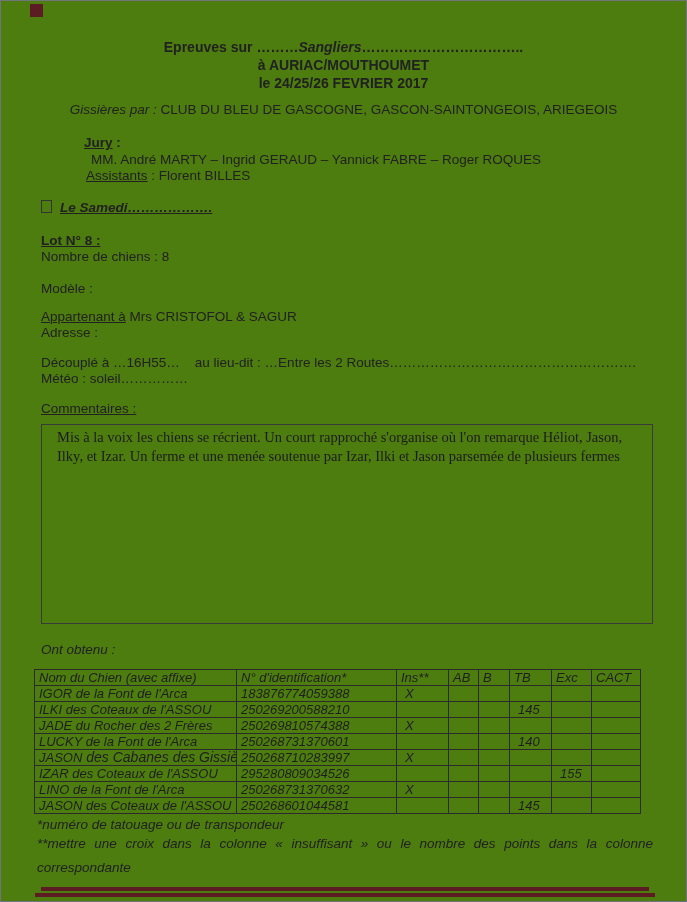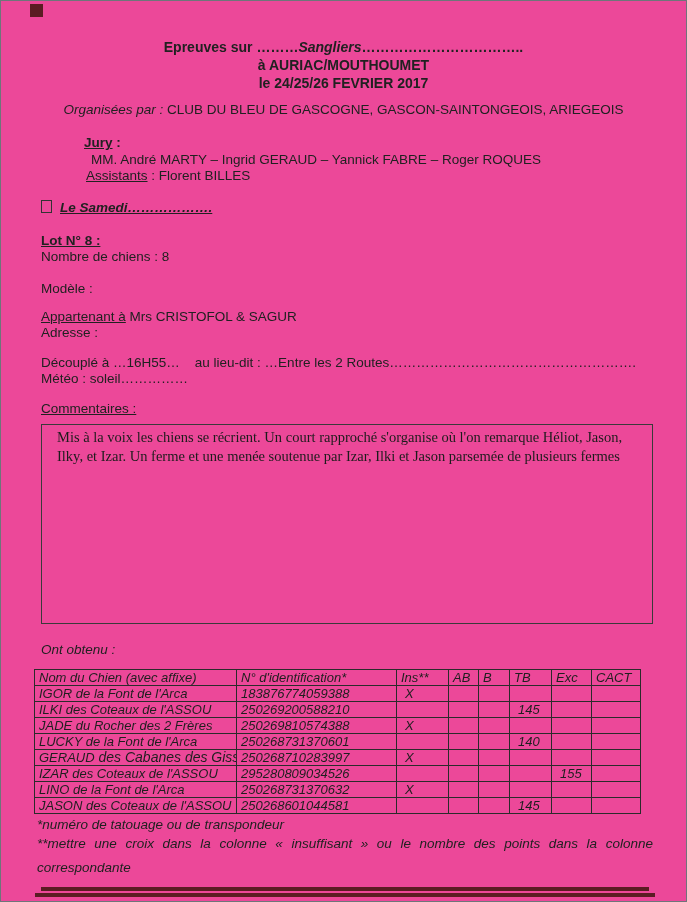--- a/index.html
+++ b/index.html
@@ -1,19 +1,19 @@
 <!DOCTYPE html>
 <html><head>
 <meta charset="utf-8">
 <style>
   html,body{margin:0;padding:0;background:#fff;}
   .page{
     position:relative;
     width:687px;height:902px;
-    background:#ec4899;
+    background:#4d7c0f;
     border:1px solid #6f757a;
     box-sizing:border-box;
     font-family:"Liberation Sans","DejaVu Sans",sans-serif;
     font-size:13.5px;
     color:#212121;
     overflow:hidden;
   }
   .abs{position:absolute;}
   .i{font-style:italic;}
   .u{text-decoration:underline;}
@@ -65,21 +65,21 @@
 <div class="page">
 
   <div class="abs corner-marker" style="background: rgb(91, 28, 35);"></div>
 
   <div class="abs title-block">
     <div><span>Epreuves sur ………</span><span class="i">Sangliers</span><span>……………………………..</span></div>
     <div>à AURIAC/MOUTHOUMET</div>
     <div>le 24/25/26 FEVRIER 2017</div>
   </div>
 
-  <div class="abs organizer-line"><span class="i">Organisées par :</span><span> CLUB DU BLEU DE GASCOGNE, GASCON-SAINTONGEOIS, ARIEGEOIS</span></div>
+  <div class="abs organizer-line"><span class="i">Gissières par :</span><span> CLUB DU BLEU DE GASCOGNE, GASCON-SAINTONGEOIS, ARIEGEOIS</span></div>
 
   <div class="abs jury-heading"><span class="u">Jury</span><span> :</span></div>
   <div class="abs jury-members">MM. André MARTY – Ingrid GERAUD – Yannick FABRE – Roger ROQUES</div>
   <div class="abs assistants-line"><span class="u">Assistants</span><span> : Florent BILLES</span></div>
 
   <div class="abs day-heading"><span class="checkbox-glyph"></span><span class="u">Le Samedi……………….</span></div>
 
   <div class="abs lot-title u">Lot N° 8 :</div>
   <div class="abs lot-count">Nombre de chiens : 8</div>
   <div class="abs lot-model">Modèle :</div>
@@ -155,21 +155,21 @@
           <td><span>LUCKY de la Font de l'Arca</span></td>
           <td>250268731370601</td>
           <td class="num"></td>
           <td></td>
           <td></td>
           <td class="num">140</td>
           <td class="num"></td>
           <td></td>
         </tr>
         <tr>
-          <td><span>GERAUD</span><span class="small"> des Cabanes des Gissières</span></td>
+          <td><span>JASON</span><span class="small"> des Cabanes des Gissières</span></td>
           <td>250268710283997</td>
           <td class="num">X</td>
           <td></td>
           <td></td>
           <td class="num"></td>
           <td class="num"></td>
           <td></td>
         </tr>
         <tr>
           <td><span>IZAR des Coteaux de l'ASSOU</span></td>

